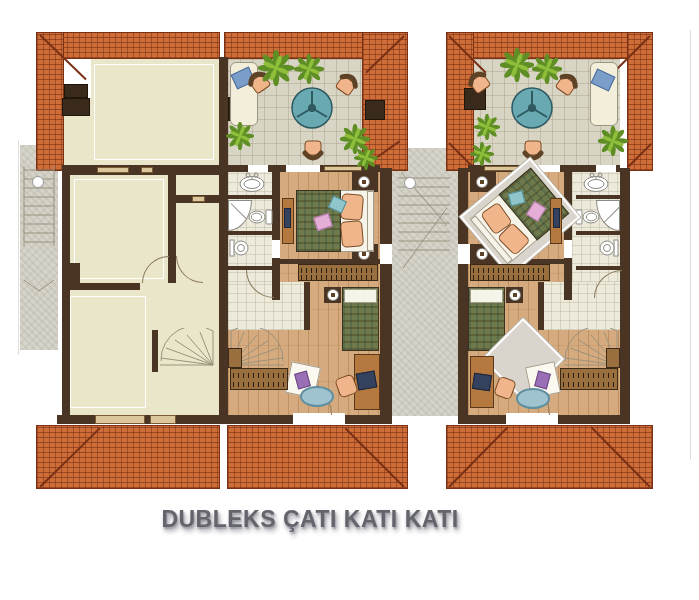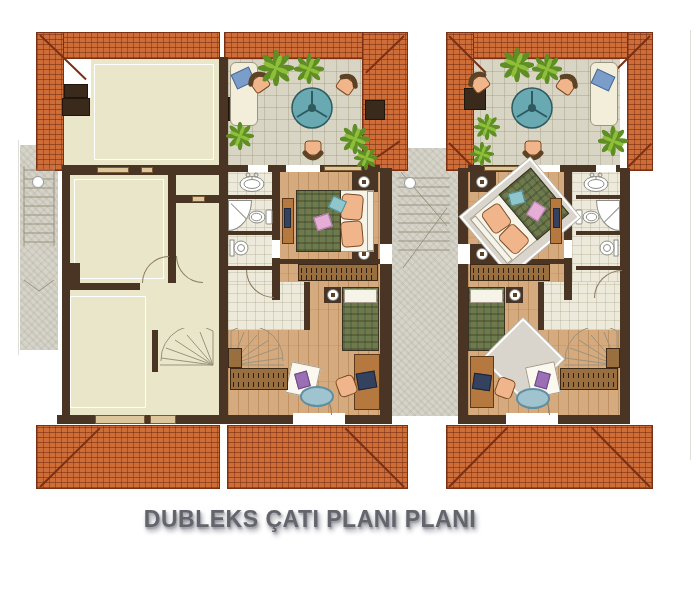--- a/index.html
+++ b/index.html
@@ -412,15 +412,15 @@
   <div class="abs peachseat" style="left:496px;top:378px;width:18px;height:20px;transform:rotate(20deg)"></div>
   <div class="abs mattress" style="left:528px;top:364px;width:30px;height:32px;transform:rotate(-12deg);background:#fbf8ef"></div>
   <div class="abs purplec" style="left:536px;top:372px;width:13px;height:16px;transform:rotate(15deg)"></div>
   <div class="abs rug-oval" style="left:516px;top:388px;width:34px;height:21px"></div>
   <div class="abs wardrobe" style="left:560px;top:368px;width:58px;height:22px">
     <div class="hangers" style="top:4px"></div>
     <div class="hangers" style="top:13px"></div>
   </div>
   <div class="abs wardrobe" style="left:606px;top:348px;width:14px;height:20px"></div>
 
-  <div id="title">DUBLEKS ÇATI PLANI PLANI</div>
+  <div id="title">DUBLEKS ÇATI KATI KATI</div>
 
 </div>
 
 </body></html>

